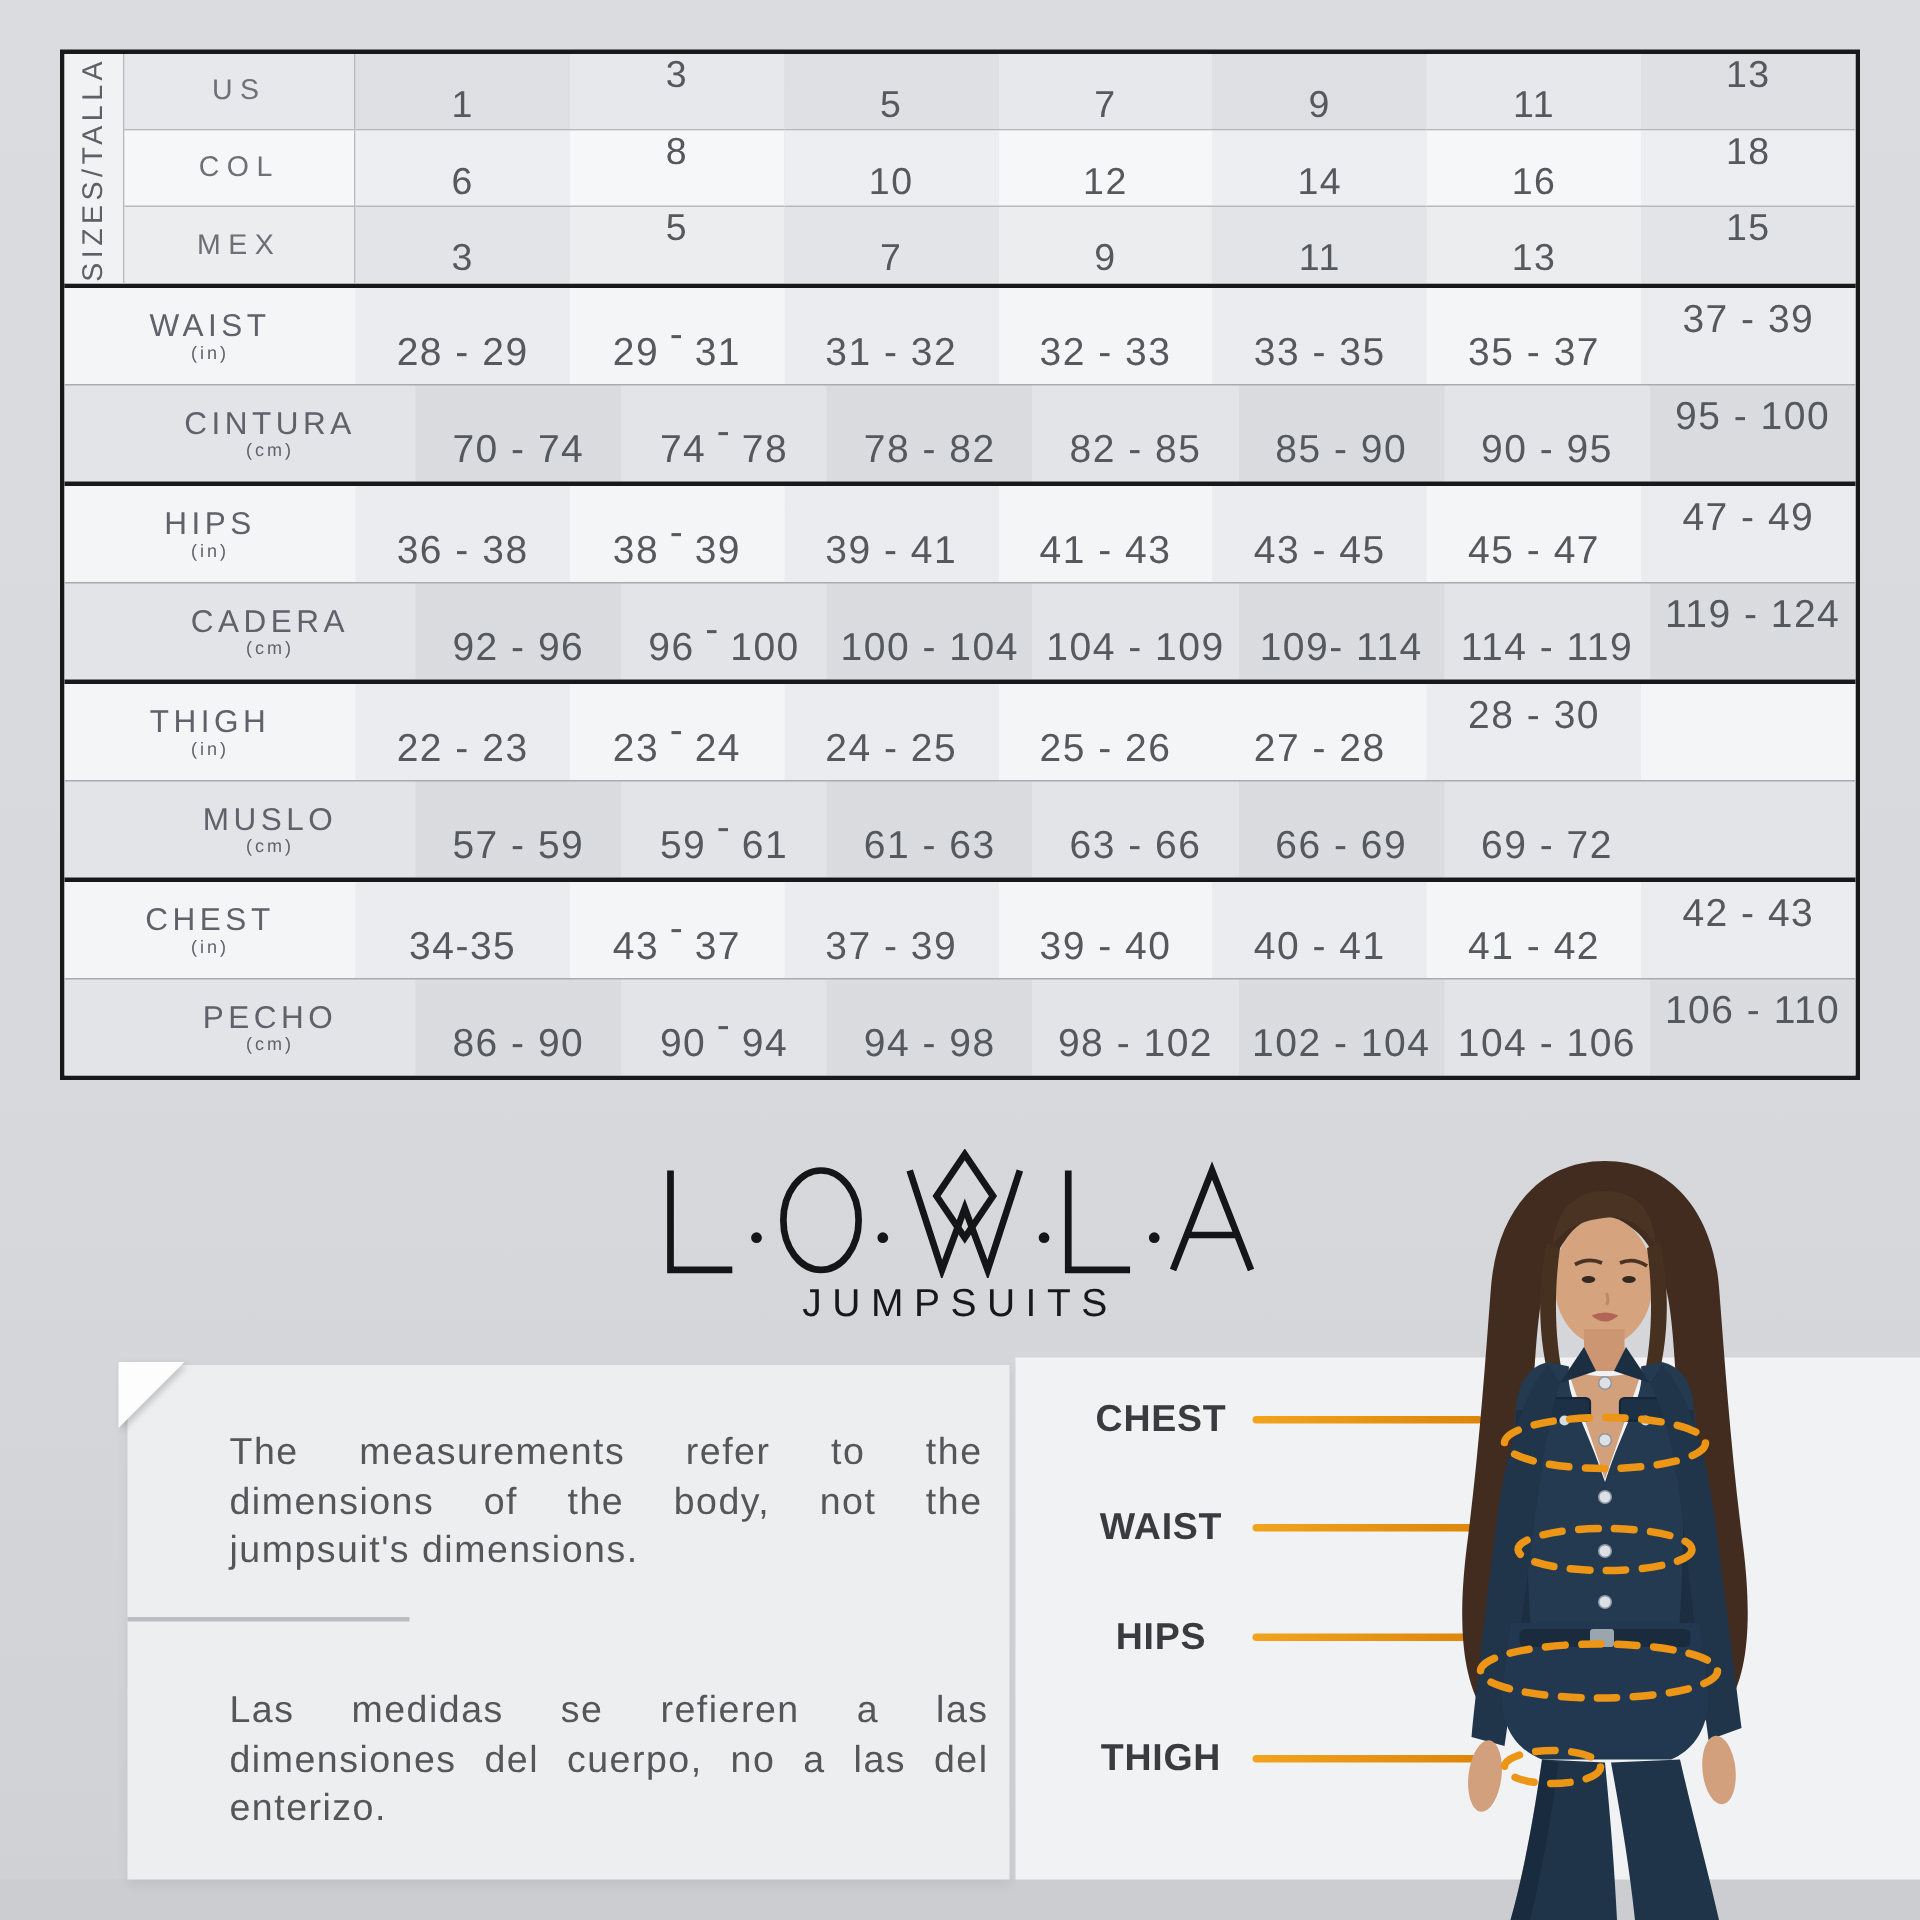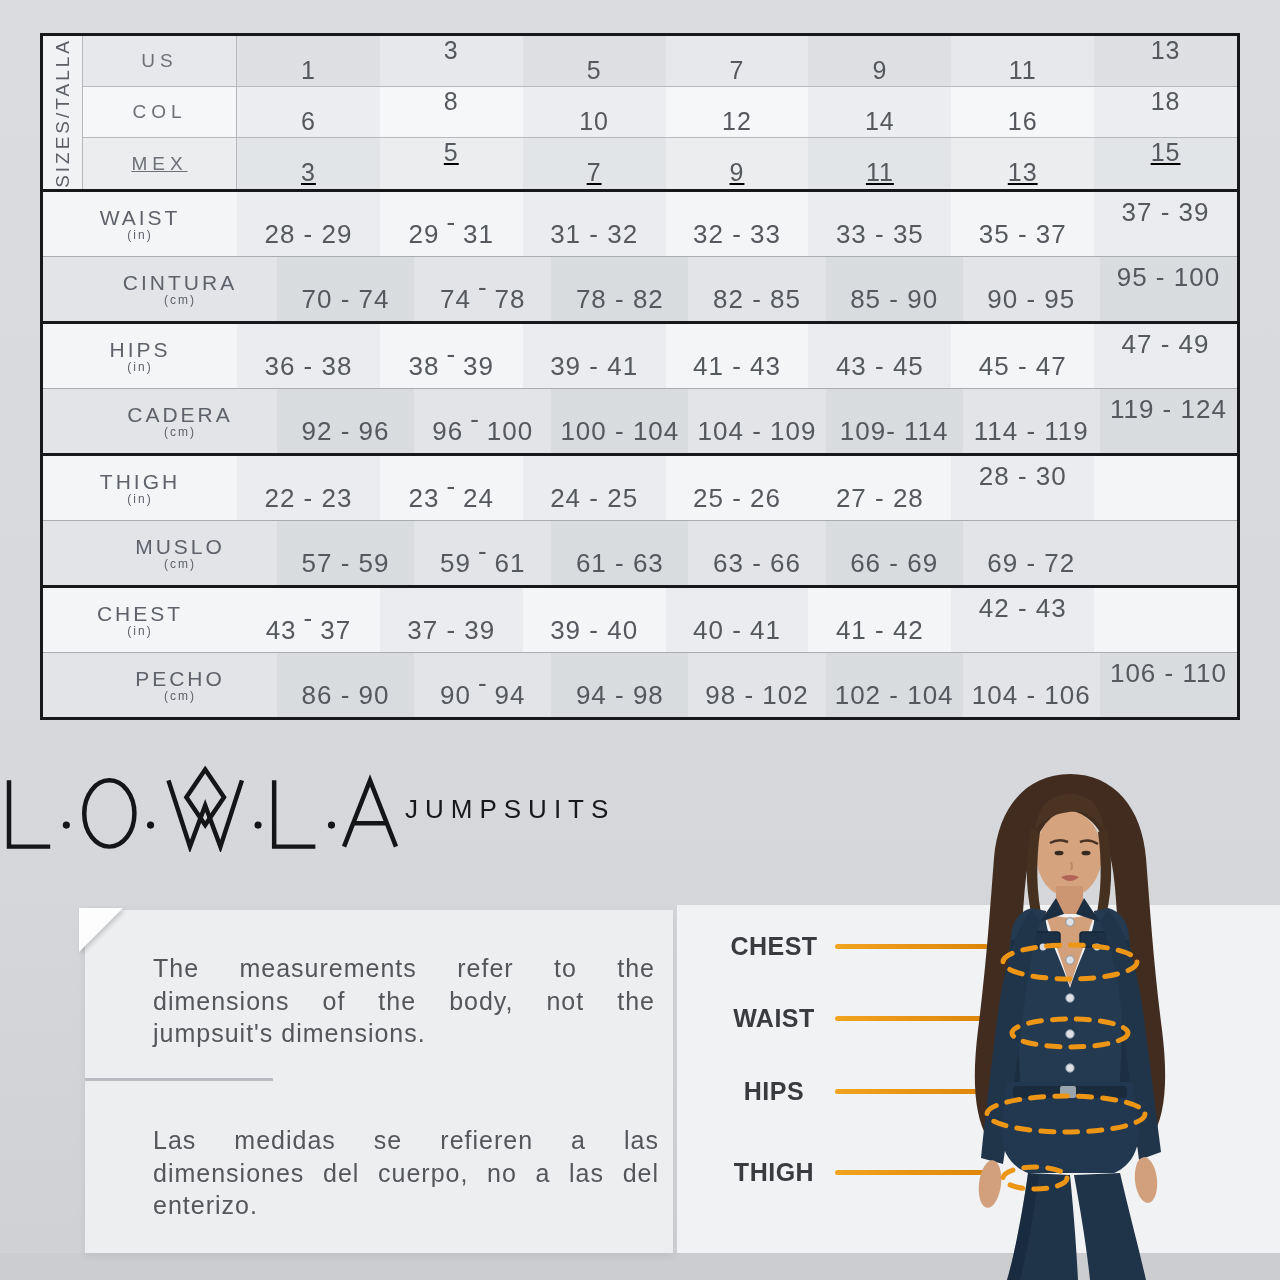--- a/index.html
+++ b/index.html
@@ -10,37 +10,37 @@
 
   
   .tbl{position:absolute;left:40px;top:33px;width:1200px;border:3px solid #17181a;z-index:1;box-sizing:border-box;}
   .size-grid{display:grid;grid-template-columns:40px 154px repeat(7,1fr);border-bottom:3px solid #17181a;}
   .cell{display:flex;align-items:center;justify-content:center;box-sizing:border-box;overflow:hidden;}
   .size-grid .cell{height:51px;}
   .corner{grid-row:1/4;height:auto !important;background:#f1f2f4;border-right:1px solid #b6b8bc;}
   .corner span{writing-mode:vertical-rl;transform:rotate(180deg);font-size:19px;letter-spacing:3px;color:#5d6066;}
   .slabel{font-size:19px;letter-spacing:5px;color:#6d7076;border-right:1px solid #b6b8bc;}
   .bb{border-bottom:1px solid #b6b8bc;}
-  .sr0{background:#e7e8eb;} .sr1{background:#f6f7f9;} .sr2{background:#ebedef;text-decoration:underline;}
+  .sr0{background:#e7e8eb;} .sr1{background:#f6f7f9;} .sr2{background:#ebedef;}
   .min{background:#f4f5f7;} .mcm{background:#e2e4e7;}
   .band{background-image:linear-gradient(rgba(70,78,92,0.055),rgba(70,78,92,0.055));}
   .num{color:#55585c;font-size:25px;letter-spacing:1px;transform:translateY(9px);}
   .hi .num{transform:translateY(-11px);}
   .mrow{display:grid;grid-template-columns:194px repeat(7,1fr);height:64px;}
   .mrow.thin{border-top:1px solid #a8abaf;padding-left:40px;}
   .mrow.thick{border-top:3px solid #17181a;}
   .mrow .num{font-size:26px;transform:translateY(10px);}
   .mrow .hi .num{transform:translateY(-12px);}
   .mlabelcell{flex-direction:column;line-height:1.12;}
   .mlbl{font-size:21px;letter-spacing:3px;color:#5f626a;}
   .munit{font-size:12px;letter-spacing:2px;color:#5f626a;}
   .dash-up{display:inline-block;transform:translateY(-12px);margin:0 7px;}
 
   
-  .logo-block{position:absolute;left:0;top:766px;width:1280px;display:flex;flex-direction:row;align-items:center;z-index:1;}
+  .logo-block{position:absolute;left:0;top:766px;width:1280px;display:flex;flex-direction:column;align-items:center;z-index:1;}
   .logo-mark{display:block;}
   .tagline{margin-top:1px;font-size:26px;letter-spacing:7px;color:#17181a;}
 
   
   .paper{position:absolute;left:85px;top:910px;width:588px;height:343px;background:#eceef0;z-index:1;
     box-shadow:0 3px 8px rgba(0,0,0,0.07);}
   .fold{position:absolute;left:-6px;top:-2px;width:0;height:0;border-top:44px solid #fdfdfd;border-right:44px solid transparent;
     filter:drop-shadow(2px 2px 2px rgba(0,0,0,0.18));}
   .note-en{position:absolute;left:48px;top:42px;width:502px;}
   .note-es{position:absolute;left:48px;top:214px;width:506px;}
@@ -298,20 +298,23 @@
             <span class="num">66 - 69</span>
           </div>
           <div class="cell ">
             <span class="num">69 - 72</span>
           </div>
         </div>
         <div class="mrow min thick">
           <div class="cell mlabelcell">
             <span class="mlbl">CHEST</span>
             <span class="munit">(in)</span>
+          </div>
+          <div class="cell  band">
+            <span class="num">34-35</span>
           </div>
           <div class="cell ">
             <span class="num"><span>43</span><span class="dash-up">-</span><span>37</span></span>
           </div>
           <div class="cell  band">
             <span class="num">37 - 39</span>
           </div>
           <div class="cell ">
             <span class="num">39 - 40</span>
           </div>

